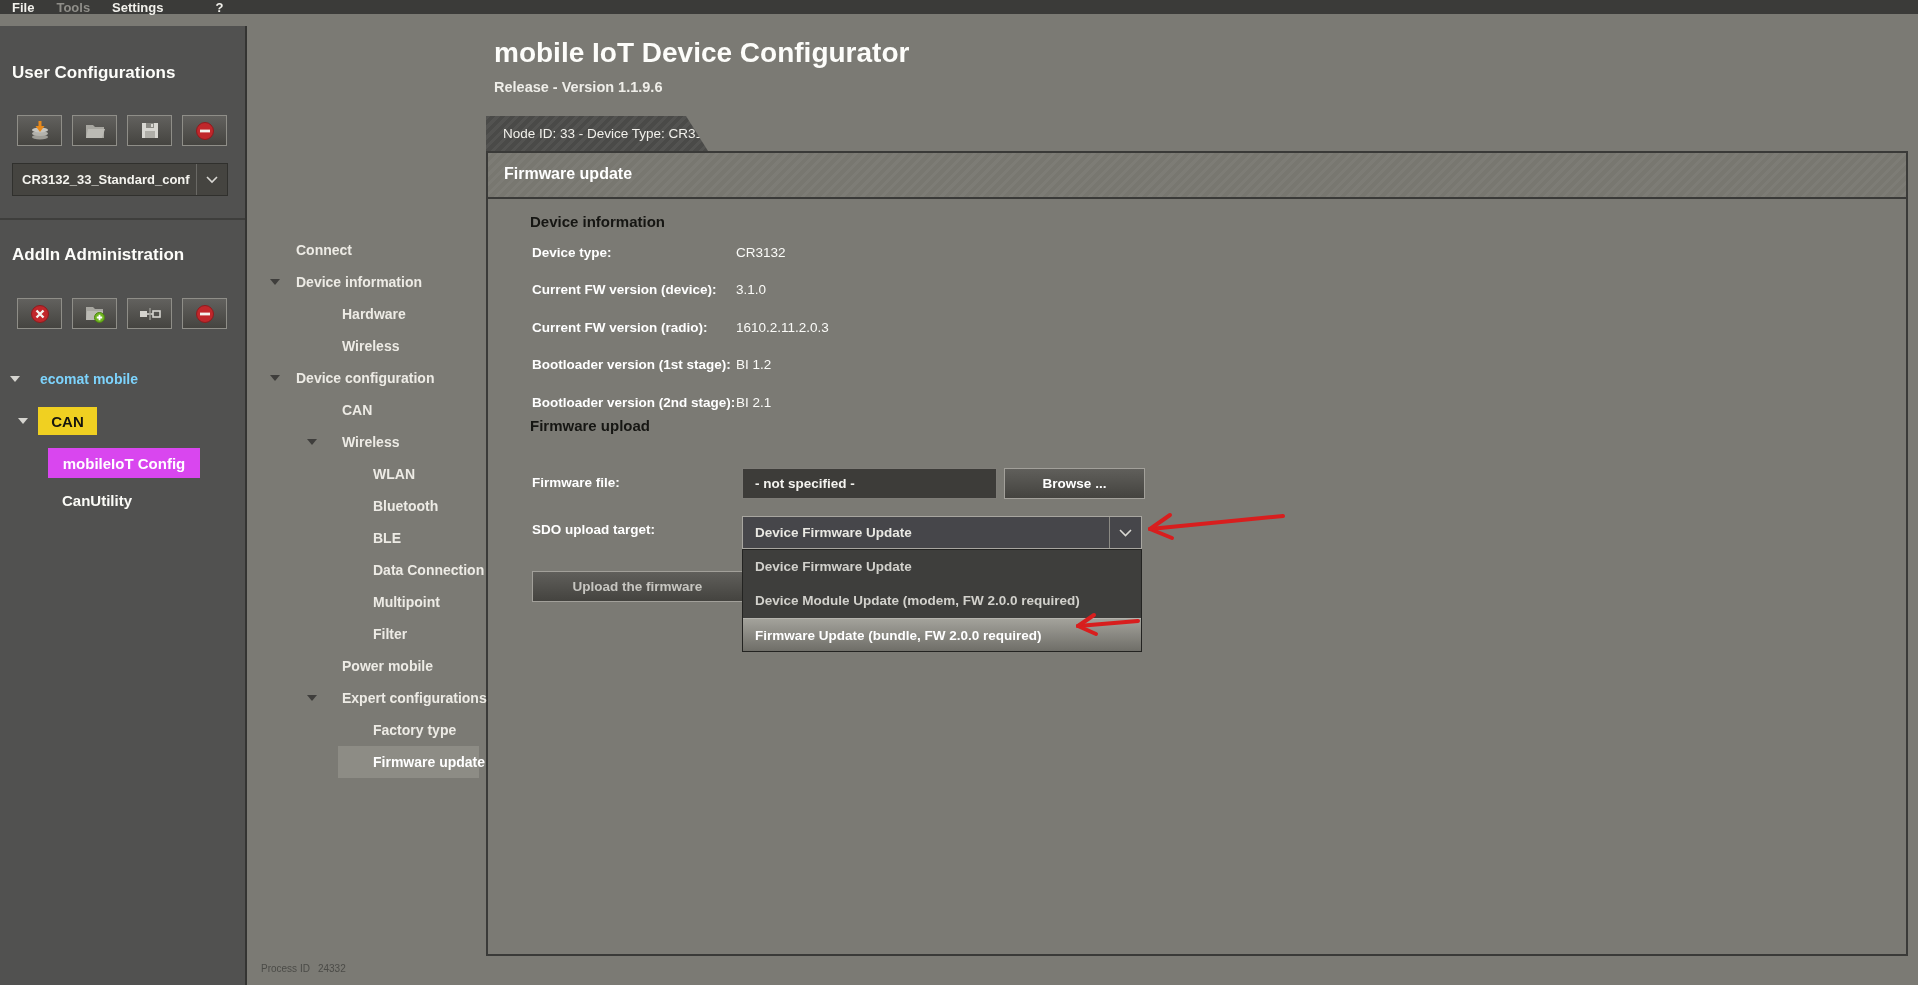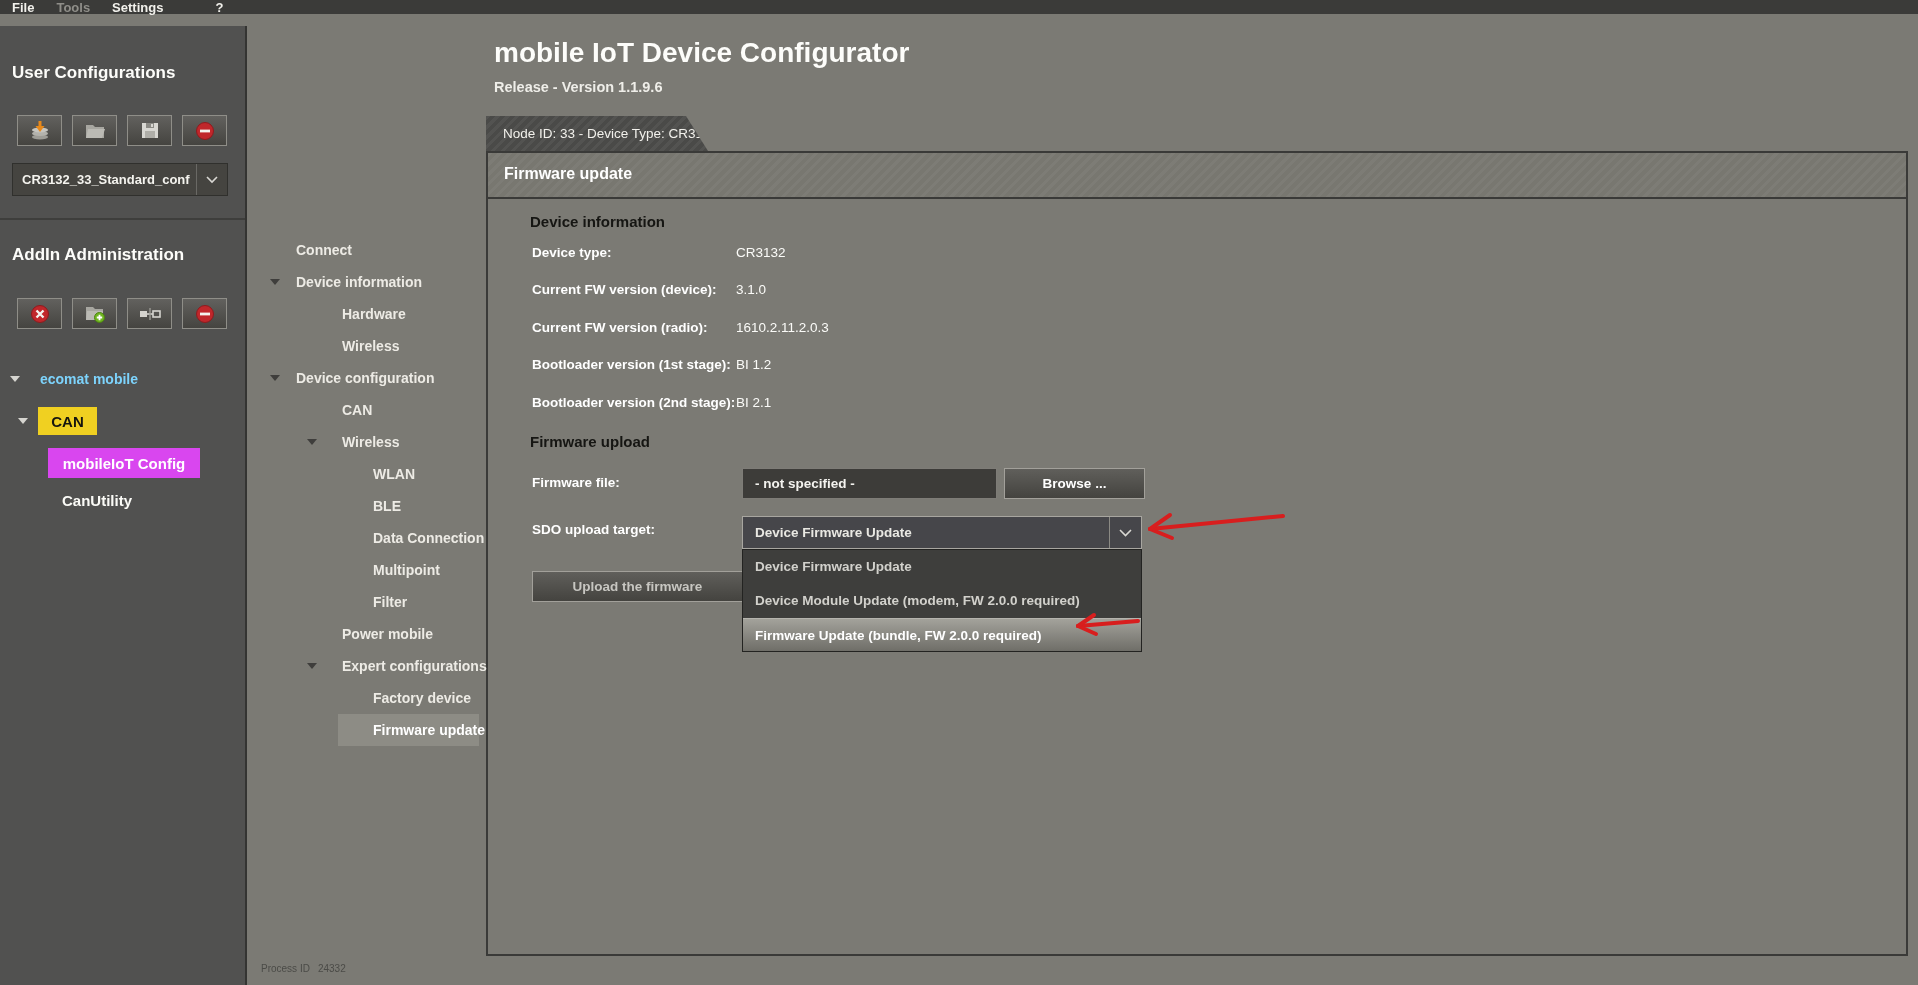--- a/index.html
+++ b/index.html
@@ -199,27 +199,28 @@
 <div class="navpanel">
   <div class="navlist">
     <div class="navrow l1"><span class="nlbl">Connect</span></div>
     <div class="navrow l1"><span class="chev dark"></span><span class="nlbl">Device information</span></div>
     <div class="navrow l2"><span class="nlbl">Hardware</span></div>
     <div class="navrow l2"><span class="nlbl">Wireless</span></div>
     <div class="navrow l1"><span class="chev dark"></span><span class="nlbl">Device configuration</span></div>
     <div class="navrow l2"><span class="nlbl">CAN</span></div>
     <div class="navrow l2"><span class="chev dark"></span><span class="nlbl">Wireless</span></div>
     <div class="navrow l3"><span class="nlbl">WLAN</span></div>
+    <div class="navrow l3"><span class="nlbl">Bluetooth</span></div>
     <div class="navrow l3"><span class="nlbl">BLE</span></div>
     <div class="navrow l3"><span class="nlbl">Data Connection</span></div>
     <div class="navrow l3"><span class="nlbl">Multipoint</span></div>
     <div class="navrow l3"><span class="nlbl">Filter</span></div>
     <div class="navrow l2"><span class="nlbl">Power mobile</span></div>
     <div class="navrow l2"><span class="chev dark"></span><span class="nlbl">Expert configurations</span></div>
-    <div class="navrow l3"><span class="nlbl">Factory device</span></div>
+    <div class="navrow l3"><span class="nlbl">Factory type</span></div>
     <div class="navrow l3 selected"><span class="selbox"></span><span class="nlbl">Firmware update</span></div>
   </div>
   <div class="process">
     <span>Process ID</span><b>24332</b>
   </div>
 </div>
 
 <div class="apptitle">mobile IoT Device Configurator</div>
 <div class="appsub">Release - Version 1.1.9.6</div>
 
@@ -238,21 +239,21 @@
   <div class="fvalue" style="top:92px;">CR3132</div>
   <div class="flabel" style="top:129px;">Current FW version (device):</div>
   <div class="fvalue" style="top:129px;">3.1.0</div>
   <div class="flabel" style="top:167px;">Current FW version (radio):</div>
   <div class="fvalue" style="top:167px;">1610.2.11.2.0.3</div>
   <div class="flabel" style="top:204px;">Bootloader version (1st stage):</div>
   <div class="fvalue" style="top:204px;">BI 1.2</div>
   <div class="flabel" style="top:242px;">Bootloader version (2nd stage):</div>
   <div class="fvalue" style="top:242px;">BI 2.1</div>
 
-  <div class="sechead" style="left:42px;top:280px;">Firmware upload</div>
+  <div class="sechead" style="left:42px;top:264px;">Firmware upload</div>
 
   <div class="flabel" style="top:322px;">Firmware file:</div>
   <div class="fileinput">
     <span>- not specified -</span>
   </div>
   <div class="gbtn btn-browse">Browse ...</div>
 
   <div class="flabel" style="top:369px;">SDO upload target:</div>
 
   <div class="gbtn btn-upload">Upload the firmware</div>

